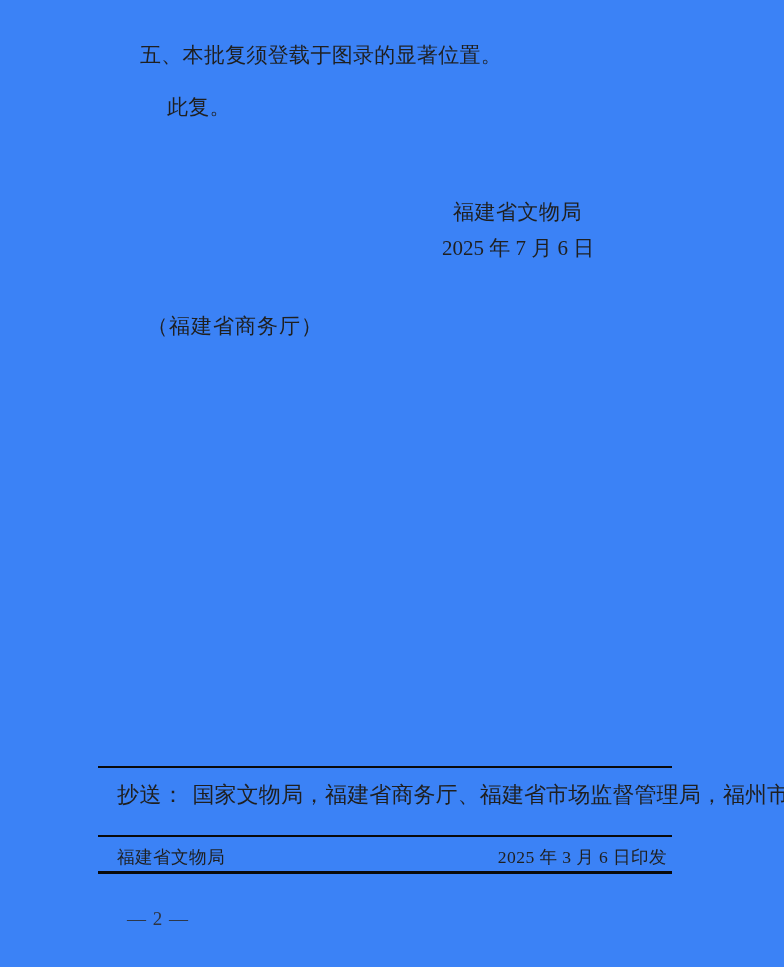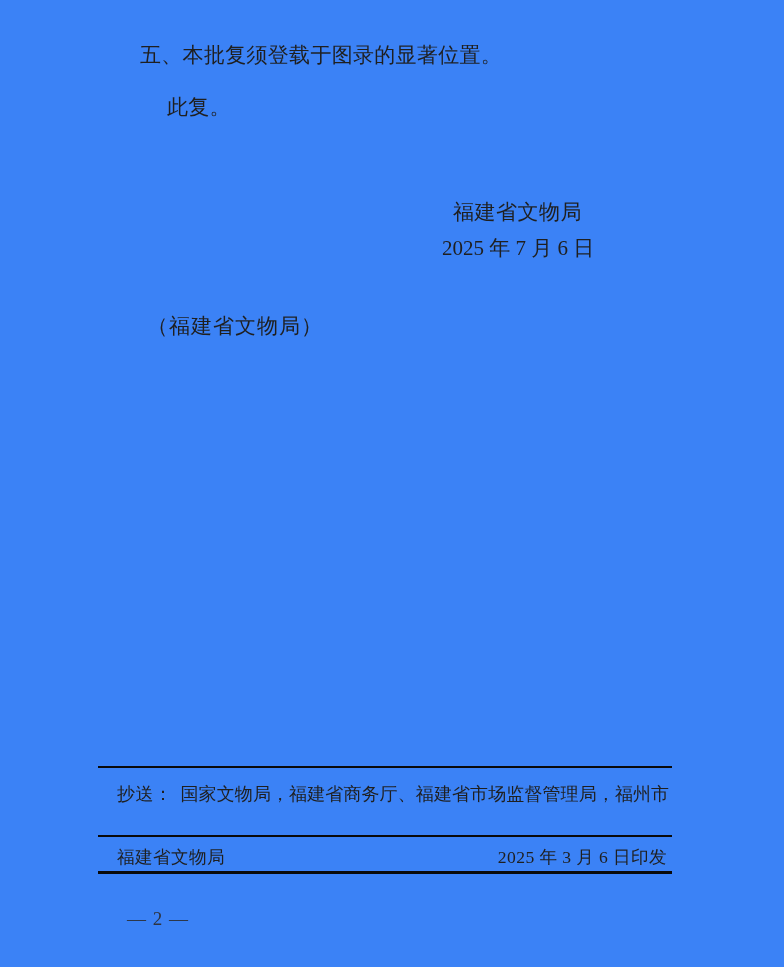--- a/index.html
+++ b/index.html
@@ -48,21 +48,21 @@
   }
   .rule-top    { top: 766px; height: 2px; }
   .rule-mid    { top: 835px; height: 2px; }
   .rule-bottom { top: 871px; height: 3px; }
   .cc-block {
     position: absolute;
     left: 117px; top: 778px;
     width: 548px;
     display: flex;
     align-items: flex-end;
-    font-size: 18px;
+    font-size: 22px;
     line-height: 33px;
   }
   .cc-label { flex: 0 0 auto; white-space: nowrap; letter-spacing: 0.5px; }
   .cc-content { flex: 1 1 auto; margin-left: 8px; letter-spacing: 0.1px; }
   .cc-line { white-space: nowrap; display: block; }
   .issuer-row {
     position: absolute;
     left: 117px; top: 846px;
     width: 550px;
     display: flex;
@@ -87,21 +87,21 @@
 <div class="page">
 
   <p class="para para-item5">五、本批复须登载于图录的显著位置。</p>
 
   <p class="para para-closing">此复。</p>
 
   <p class="sig-issuer">福建省文物局</p>
 
   <p class="sig-date">2025 年 7 月 6 日</p>
 
-  <p class="disclosure">（福建省文物局）</p>
+  <p class="disclosure">（福建省商务厅）</p>
 
   <div class="rule rule-top"></div>
 
   <div class="cc-block">
     <span class="cc-label">抄送：</span>
     <span class="cc-content">
       <span class="cc-line">国家文物局，福建省商务厅、福建省市场监督管理局，福州市</span>
     </span>
   </div>
 

